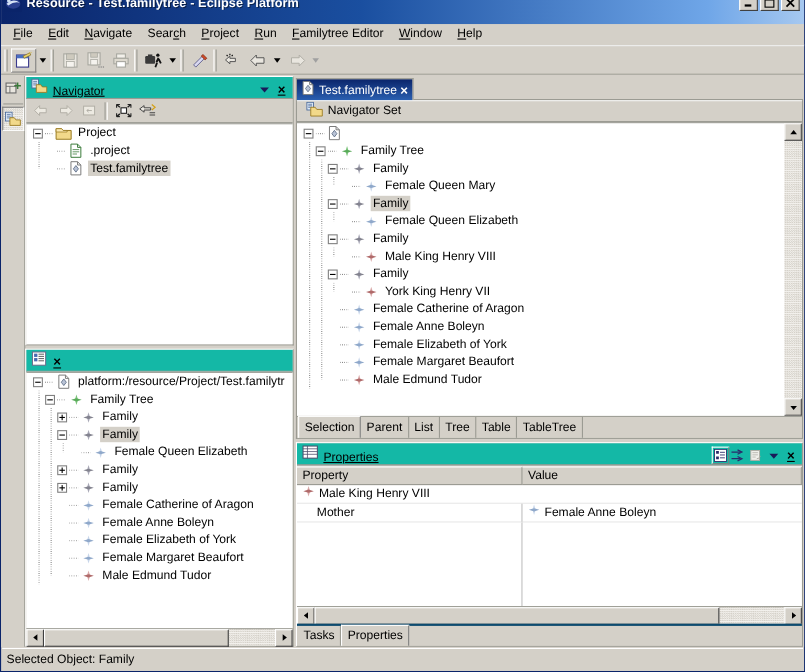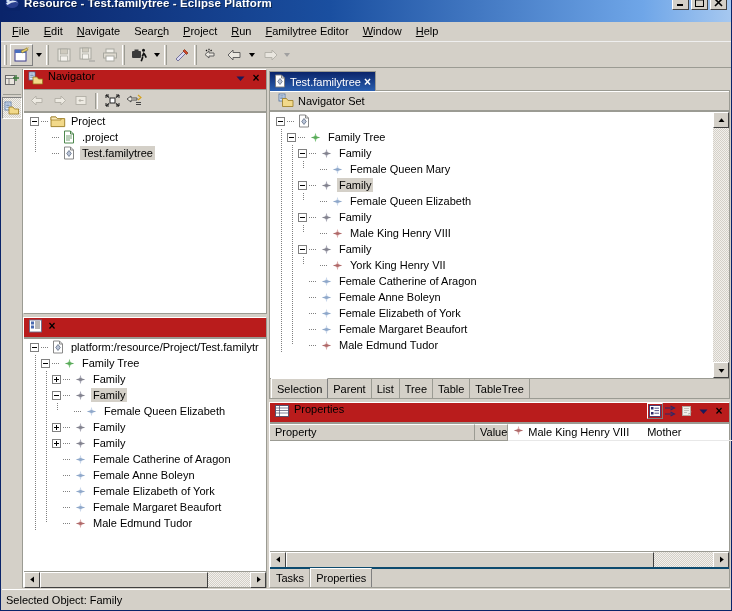--- a/index.html
+++ b/index.html
@@ -137,25 +137,26 @@
   
   .view {
     background: #d4d0c8;
     border: 1px solid #9b9b93;
     border-top-color:#fff; border-left-color:#fff;
     display: flex; flex-direction: column;
     min-height: 0;
   }
   .view-title {
     height: 20px;
-    display: flex; align-items: flex-start;
-    background: #b91c1c;
+    display: flex; align-items: flex-end;
+    background: #14b8a6;
     padding: 0 2px 0 4px;
     flex: 0 0 auto;
     border-bottom: 1px solid #9b9b93;
+    text-decoration: underline;
   }
   .view-title .vt-label {
     font-size: 11px; color: #000; font-weight: normal;
     margin-left: 4px; flex: 1 1 auto; white-space: nowrap;
   }
   .vt-btn {
     width: 16px; height: 16px; display:flex;align-items:center;justify-content:center;
     flex: 0 0 auto;
   }
   .vt-x { font-size: 12px; font-weight: bold; line-height: 1; color: #000; font-family:"Liberation Sans",sans-serif;}
@@ -250,21 +251,21 @@
     font-size: 11px; color: #000;
     border-right: 1px solid #9b9b93;
   }
   .btab.active {
     background: #d4d0c8;
     border: 1px solid; border-color: #fff #808080 #808080 #fff;
     border-bottom: none;
     margin-top: -1px;
   }
   
-  .prop-table { flex:1 1 auto; display:flex; flex-direction:row; background:#fff; min-height:0; border-top:1px solid #9b9b93;}
+  .prop-table { flex:1 1 auto; display:flex; flex-direction:column; background:#fff; min-height:0; border-top:1px solid #9b9b93;}
   .prop-head { height:17px; display:flex; flex:0 0 auto; background:#d4d0c8; }
   .prop-head div {
     font-size:11px; padding:1px 0 0 5px;
     border-right:1px solid #9b9b93; border-bottom:1px solid #9b9b93;
     border-top:1px solid #fff;
   }
   .prop-col-1 { width: 205px; flex:0 0 auto; }
   .prop-col-2 { flex:1 1 auto; }
   .prop-row { height:17px; display:flex; flex:0 0 auto; }
   .prop-row .c1 {

